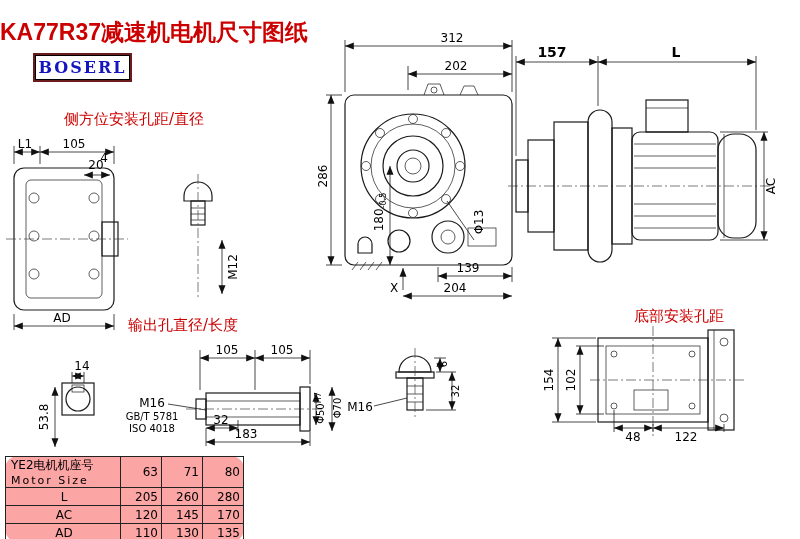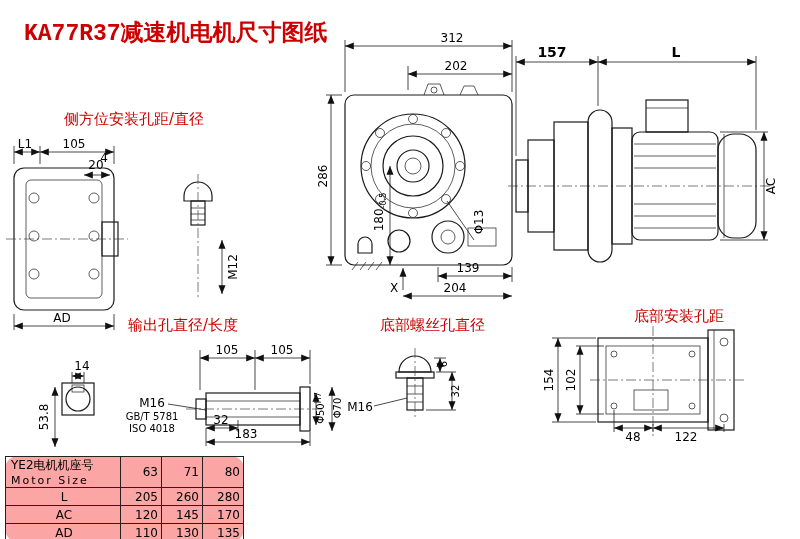--- a/index.html
+++ b/index.html
@@ -1,19 +1,19 @@
 <!DOCTYPE html>
 <html><head>
 <meta charset="utf-8">
 <style>
   html,body{margin:0;padding:0;background:#fff;}
   .sheet{position:relative;width:800px;height:539px;background:#fff;overflow:hidden;
          font-family:"DejaVu Sans",sans-serif;}
-  .title{position:absolute;left:24px;top:2px;font-size:23px;font-weight:bold;color:#cc0000;
-         font-family:Liberation Mono, monospace;letter-spacing:0;}
+  .title{position:absolute;left:0;top:2px;font-size:23px;font-weight:bold;color:#cc0000;
+         font-family:Liberation Sans, sans-serif;letter-spacing:0;}
   .logo{position:absolute;left:33px;top:53px;width:95px;height:25px;border:2px solid #6b1d1d;
         box-shadow:0 0 0 1px #000 inset;display:flex;align-items:center;justify-content:center;background:#fff;}
   .logo span{color:#1515c0;font-family:"DejaVu Serif",serif;font-weight:bold;font-size:16px;letter-spacing:2px;}
   .ann{position:absolute;color:#cc0000;font-weight:normal;font-size:15px;white-space:nowrap;
        font-family:"DejaVu Sans",sans-serif;}
   svg.draw{position:absolute;left:0;top:0;}
   svg .ln{fill:none;stroke:#1a1a1a;stroke-width:1.2;}
   svg .thin{stroke-width:0.7;}
   svg .dim{fill:none;stroke:#1a1a1a;stroke-width:0.8;}
   svg .cl{fill:none;stroke:#444;stroke-width:0.7;stroke-dasharray:10 3 2 3;}
@@ -279,24 +279,26 @@
       <line class="dim" x1="724" y1="424" x2="724" y2="432"></line>
       <line class="dim" x1="614" y1="428" x2="653" y2="428" marker-start="url(#aS)" marker-end="url(#aE)"></line>
       <line class="dim" x1="653" y1="428" x2="724" y2="428" marker-start="url(#aS)" marker-end="url(#aE)"></line>
       <text class="d" x="633" y="441" text-anchor="middle">48</text>
       <text class="d" x="686" y="441" text-anchor="middle">122</text>
     </g>
   </svg>
 
   <h1 class="title">KA77R37减速机电机尺寸图纸</h1>
 
+  <div class="logo">
+    <span>BOSERL</span>
+  </div>
 
   <div class="ann" style="left:64px;top:110px">侧方位安装孔距/直径</div>
   <div class="ann" style="left:128px;top:316px">输出孔直径/长度</div>
-  <div class="ann" style="left:380px;top:316px">底部螺丝孔直径</div>
   <div class="ann" style="left:634px;top:307px">底部安装孔距</div>
 
   <table class="size-table">
     <tbody>
         <tr>
       <th class="c0">
         <div>YE2电机机座号</div>
         <div class="en">Motor Size</div>
       </th>
       <th class="v">63</th>

